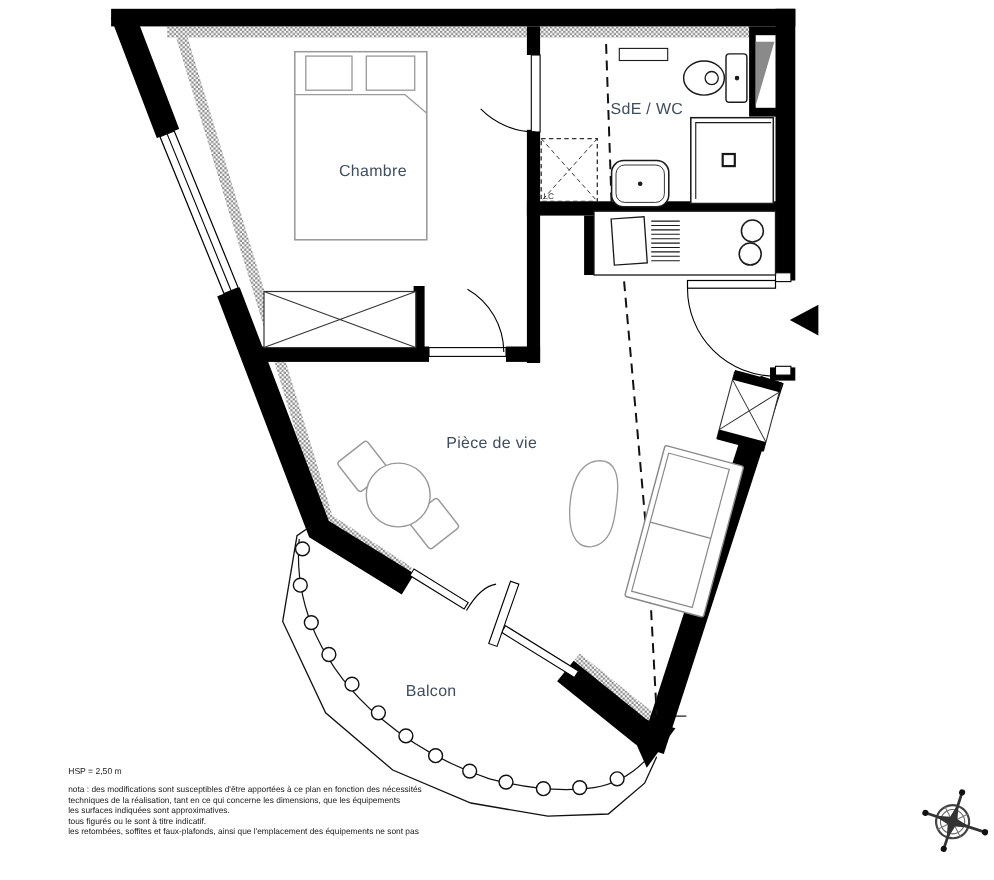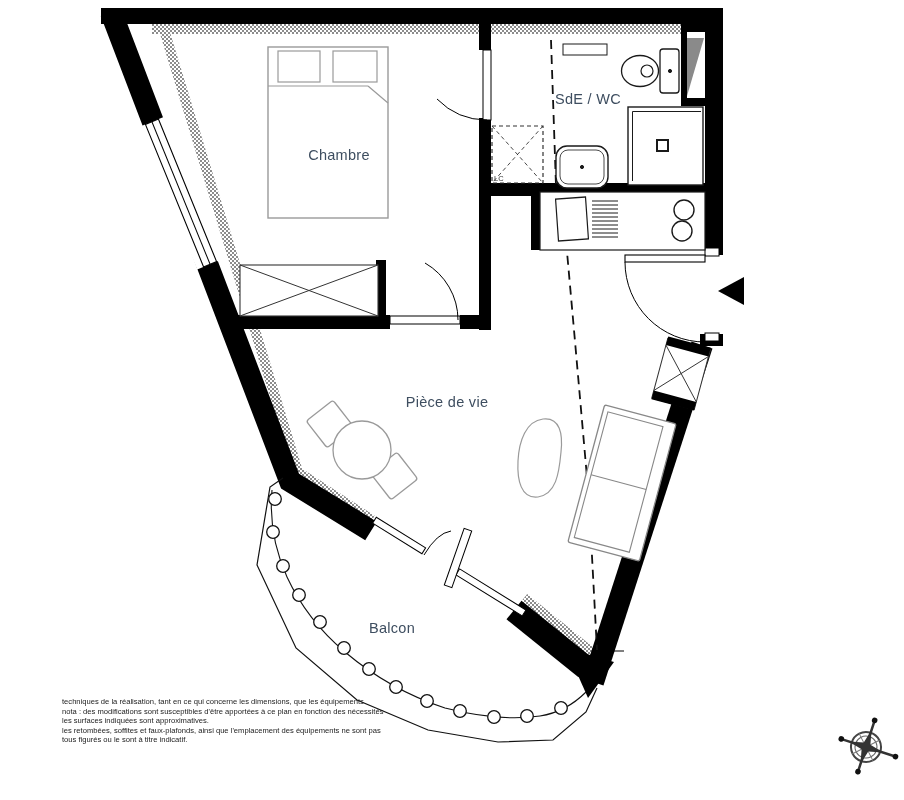--- a/index.html
+++ b/index.html
@@ -211,20 +211,21 @@
     <path d="M 0,-26 L 0,24 M -24,0 L 30,0" stroke="#333" stroke-width="2.5"></path>
     <path d="M 0,-18 L 3.5,-3.5 L 18,0 L 3.5,3.5 L 0,18 L -3.5,3.5 L -18,0 L -3.5,-3.5 Z" fill="#333"></path>
     <circle cx="0" cy="-28" r="2.8" fill="#111"></circle>
     <circle cx="31" cy="0" r="2.8" fill="#111"></circle>
     <circle cx="0" cy="26" r="2.8" fill="#111"></circle>
     <circle cx="-26" cy="0" r="2.8" fill="#111"></circle>
   </g>
 </svg>
 
   <div id="notes">
+    <div class="hsp">HSP = 2,50 m</div>
+    <div class="nota-line">nota : des modifications sont susceptibles d'être apportées à ce plan en fonction des nécessités</div>
     <div class="nota-line">techniques de la réalisation, tant en ce qui concerne les dimensions, que les équipements</div>
-    <div class="nota-line">nota : des modifications sont susceptibles d'être apportées à ce plan en fonction des nécessités</div>
     <div class="nota-line">les surfaces indiquées sont approximatives.</div>
+    <div class="nota-line">tous figurés ou le sont à titre indicatif.</div>
     <div class="nota-line">les retombées, soffites et faux-plafonds, ainsi que l'emplacement des équipements ne sont pas</div>
-    <div class="nota-line">tous figurés ou le sont à titre indicatif.</div>
   </div>
 
 </div>
 
 </body></html>

